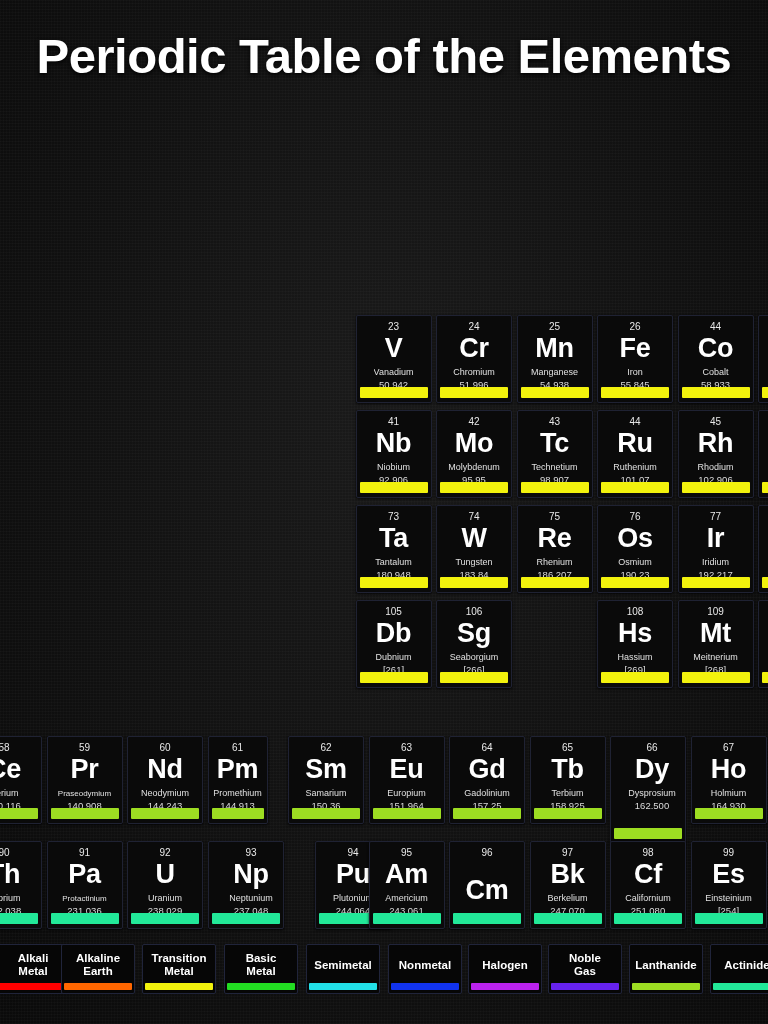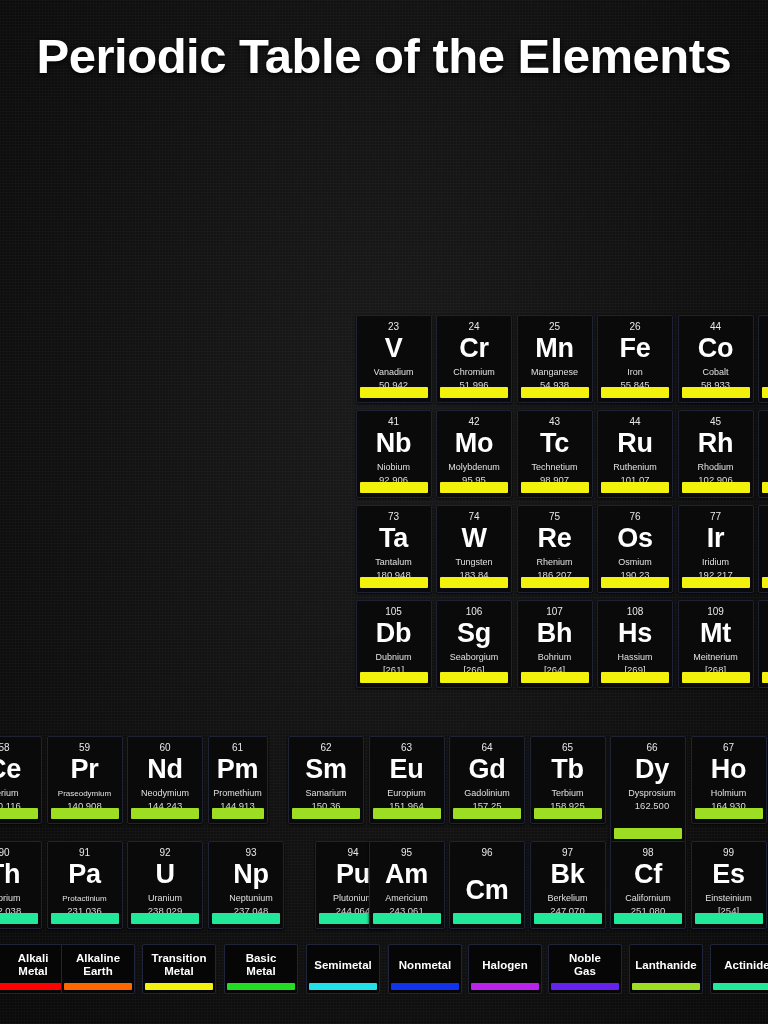--- a/index.html
+++ b/index.html
@@ -269,27 +269,20 @@
       <div class="t-mass">[261]</div>
       <div class="t-bar" style="background: rgb(242, 242, 13);"></div>
     </div>
     <div class="tile" style="left: 436px; top: 600px; width: 76px; height: 88px;">
       <div class="t-num">106</div>
       <div class="t-sym">Sg</div>
       <div class="t-name">Seaborgium</div>
       <div class="t-mass">[266]</div>
       <div class="t-bar" style="background: rgb(242, 242, 13);"></div>
     </div>
-    <div class="tile" style="left: 516.5px; top: 600px; width: 76px; height: 88px;">
-      <div class="t-num">107</div>
-      <div class="t-sym">Bh</div>
-      <div class="t-name">Bohrium</div>
-      <div class="t-mass">[264]</div>
-      <div class="t-bar" style="background: rgb(242, 242, 13);"></div>
-    </div>
     <div class="tile" style="left: 597px; top: 600px; width: 76px; height: 88px;">
       <div class="t-num">108</div>
       <div class="t-sym">Hs</div>
       <div class="t-name">Hassium</div>
       <div class="t-mass">[269]</div>
       <div class="t-bar" style="background: rgb(242, 242, 13);"></div>
     </div>
     <div class="tile" style="left: 677.5px; top: 600px; width: 76px; height: 88px;">
       <div class="t-num">109</div>
       <div class="t-sym">Mt</div>

